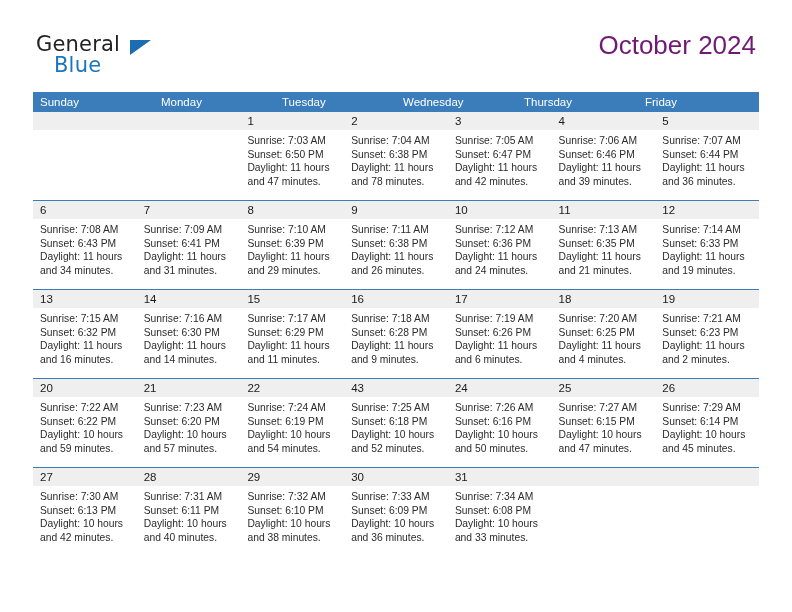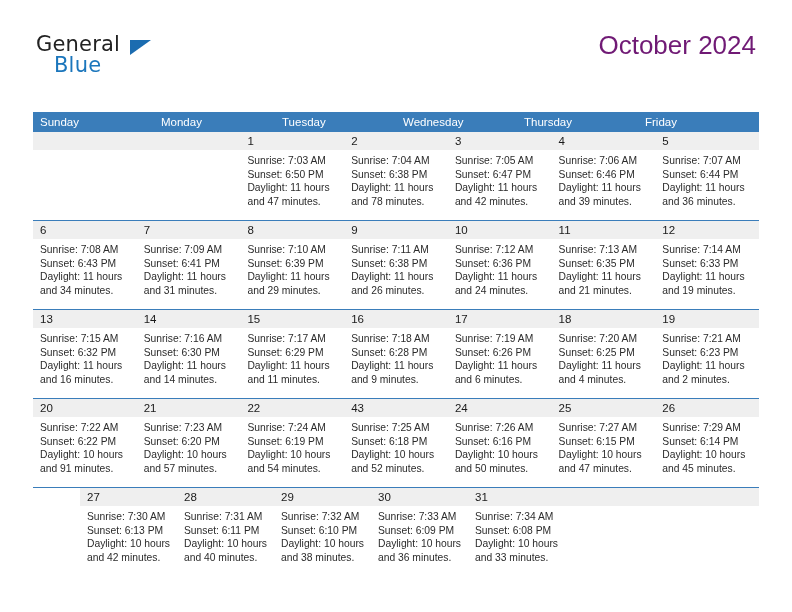--- a/index.html
+++ b/index.html
@@ -83,21 +83,21 @@
     color: #1a1a1a;
     line-height: 22px;
     margin-top: 6px;
     white-space: nowrap;
   }
 
   
   .calendar {
     position: absolute;
     left: 33px;
-    top: 112px;
+    top: 92px;
     width: 726px;
   }
   .dow-row {
     display: flex;
     background: #3a7dba;
     height: 20px;
   }
   .dow {
     flex: 1 1 0;
     color: #ffffff;
@@ -109,21 +109,20 @@
   }
 
   .week {
     display: flex;
     border-bottom: 1.5px solid #3a7dba;
     height: 89px;
     box-sizing: border-box;
   }
   .week:last-child {
     border-bottom: none;
-    margin-left: 47px;
   }
   .cell {
     flex: 1 1 0;
     width: 103.7px;
     box-sizing: border-box;
     position: relative;
     background: #ffffff;
   }
   .cell .daynum-band {
     height: 18px;
@@ -359,21 +358,21 @@
             </div>
           </div>
         </div>
         <div class="week">
           <div class="cell">
             <div class="daynum-band">20</div>
             <div class="details">
               <div>Sunrise: 7:22 AM</div>
               <div>Sunset: 6:22 PM</div>
               <div>Daylight: 10 hours</div>
-              <div>and 91 minutes.</div>
+              <div>and 59 minutes.</div>
             </div>
           </div>
           <div class="cell">
             <div class="daynum-band">21</div>
             <div class="details">
               <div>Sunrise: 7:23 AM</div>
               <div>Sunset: 6:20 PM</div>
               <div>Daylight: 10 hours</div>
               <div>and 57 minutes.</div>
             </div>

